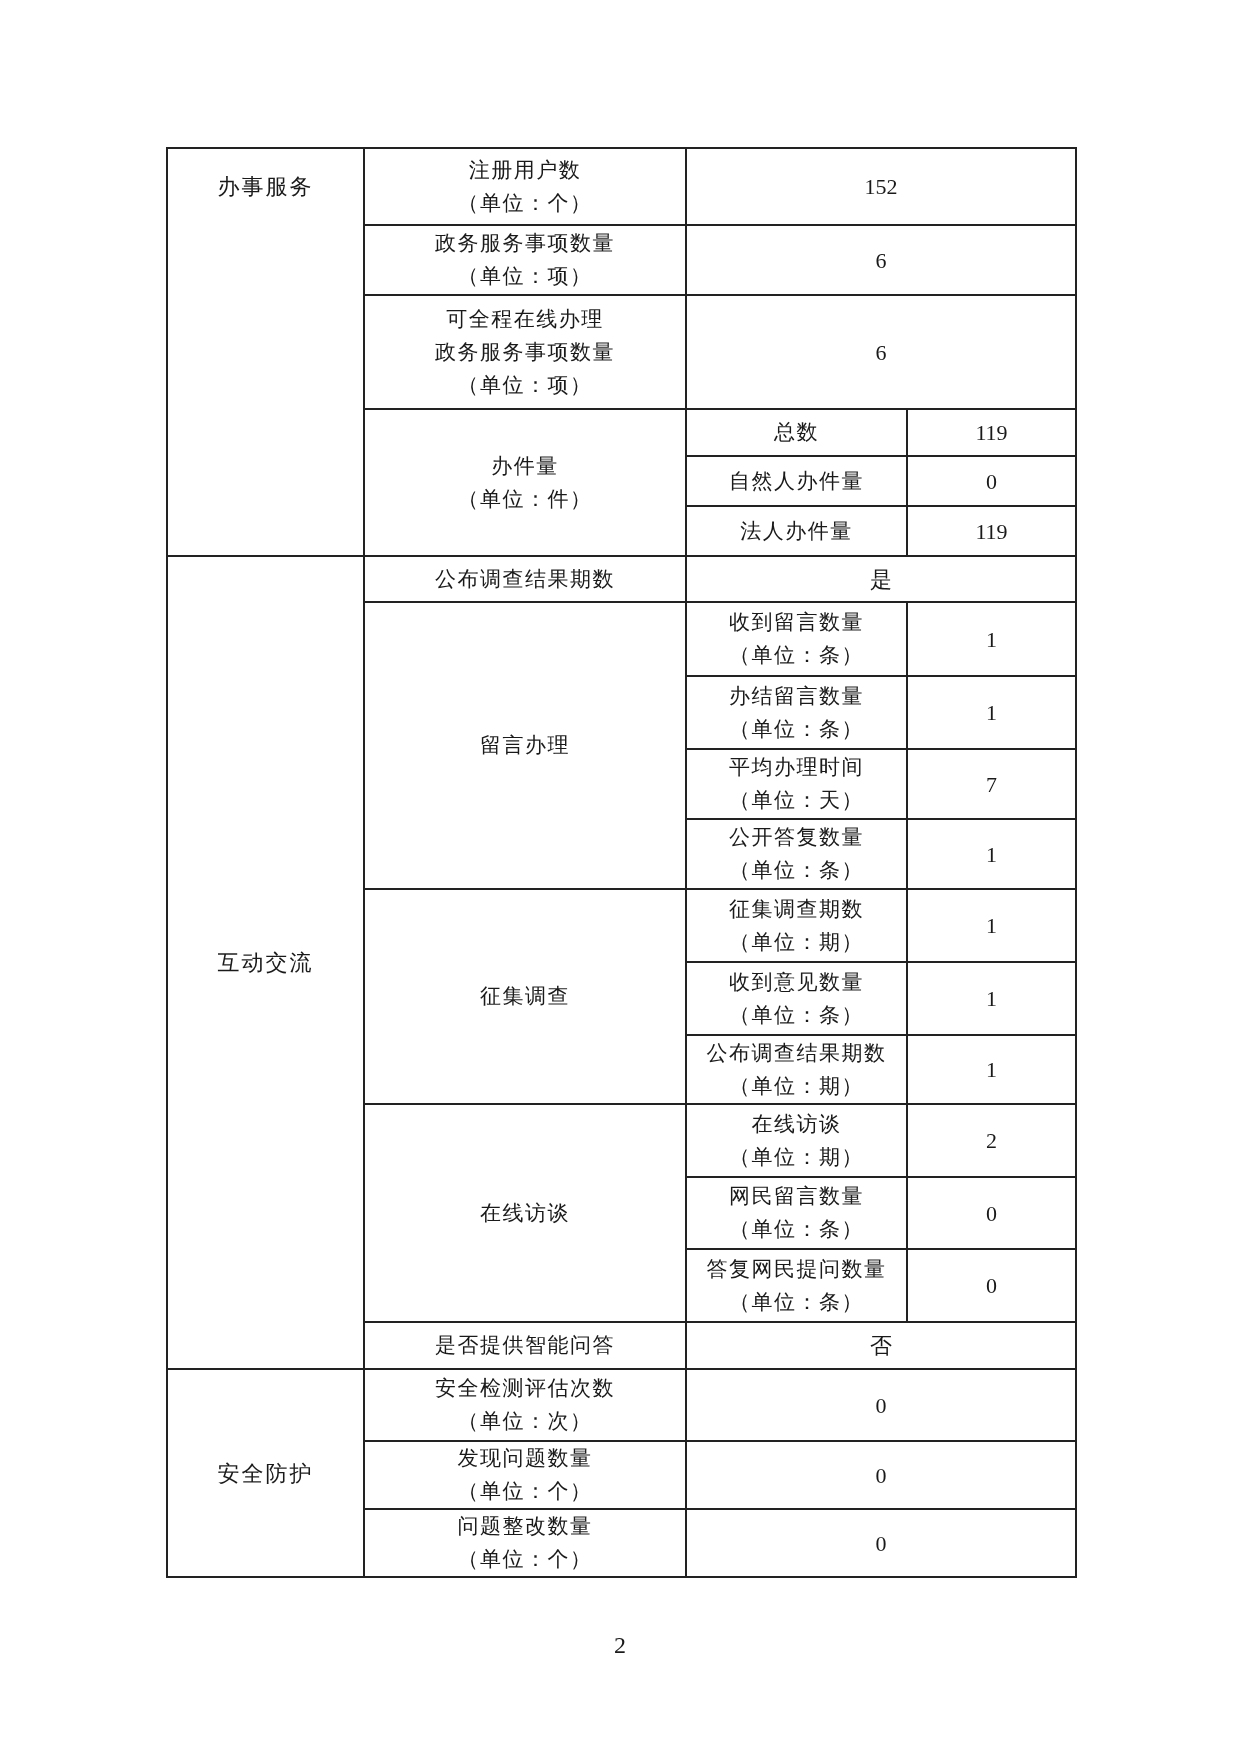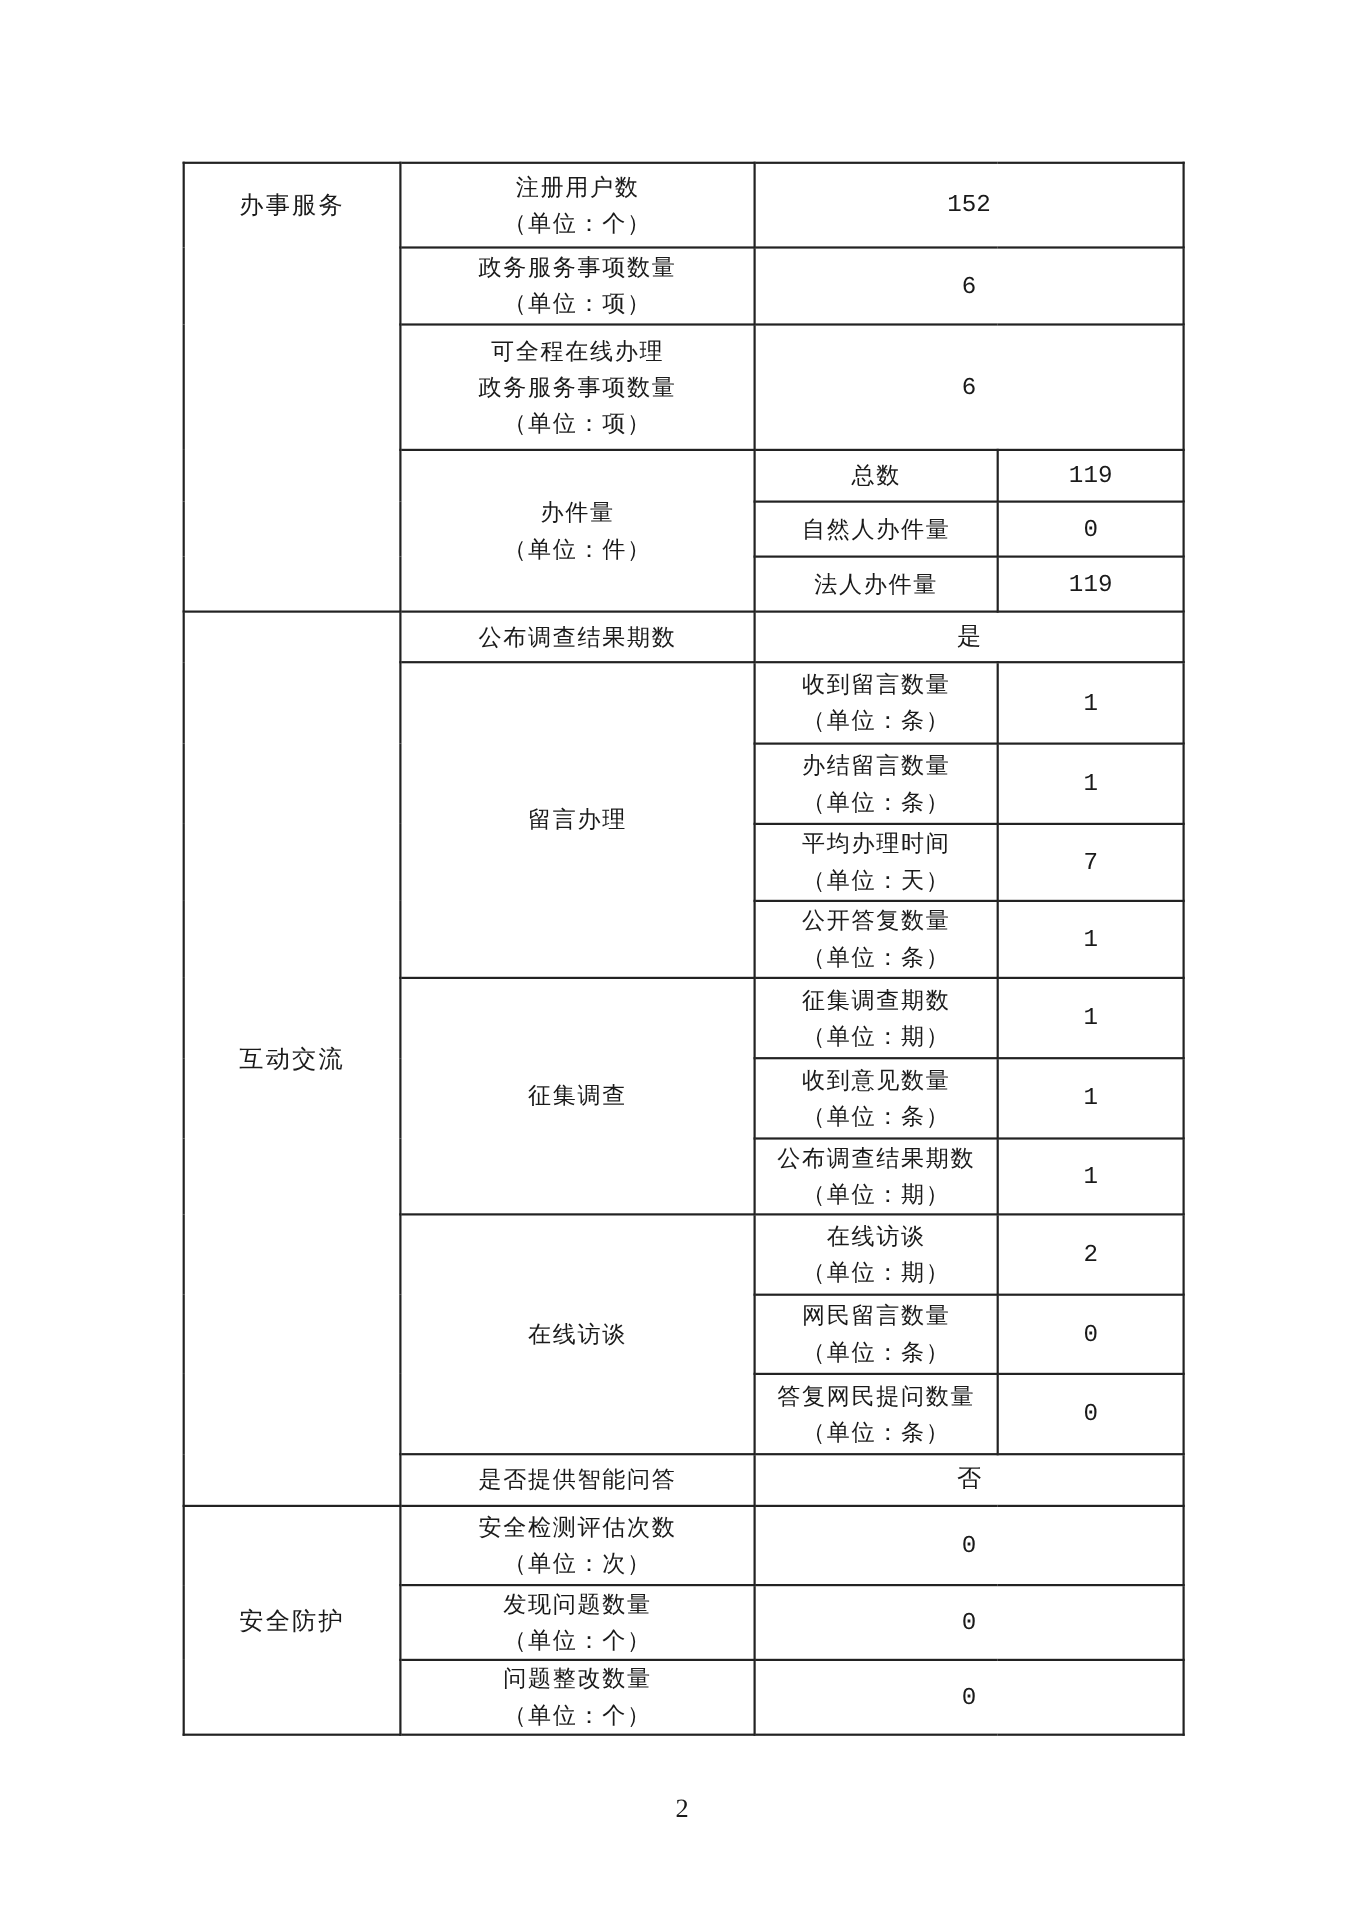--- a/index.html
+++ b/index.html
@@ -26,21 +26,21 @@
     letter-spacing:1.5px;
     white-space:pre-line;
     padding:0;
     overflow:hidden;
   }
   td.cat{font-size:22px;letter-spacing:2px;}
   td.cat-top{vertical-align:top;padding-top:21px;}
   td.val{
     font-size:22px;
     letter-spacing:0;
-    font-family:Liberation Mono, monospace;
+    font-family:Liberation Serif, serif;
   }
   .page-number{
     position:absolute;
     left:0;top:1632px;
     width:1240px;
     text-align:center;
     font-size:24px;
   }
 </style>
 </head>

